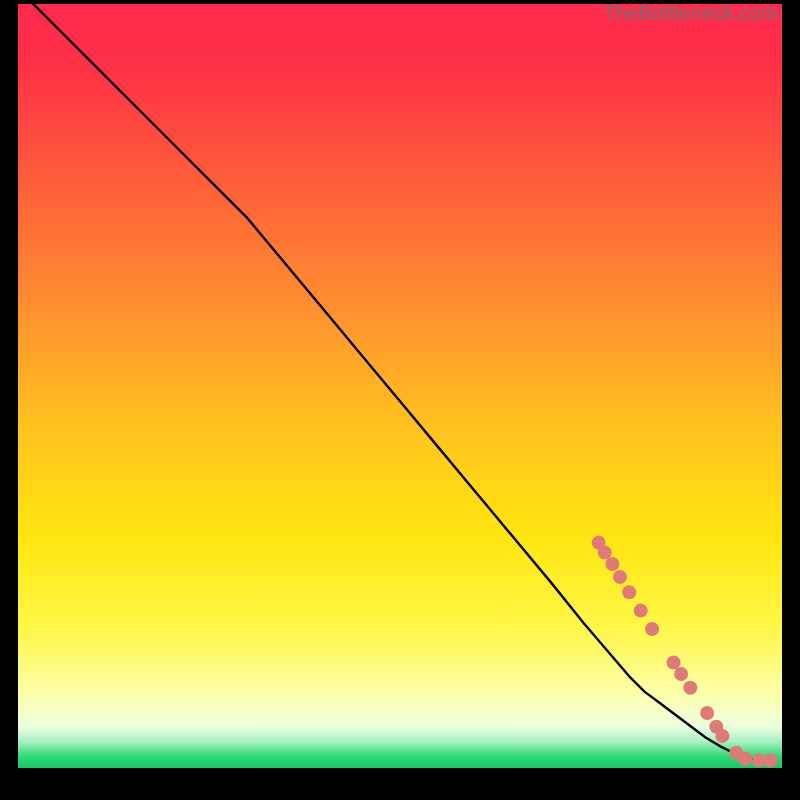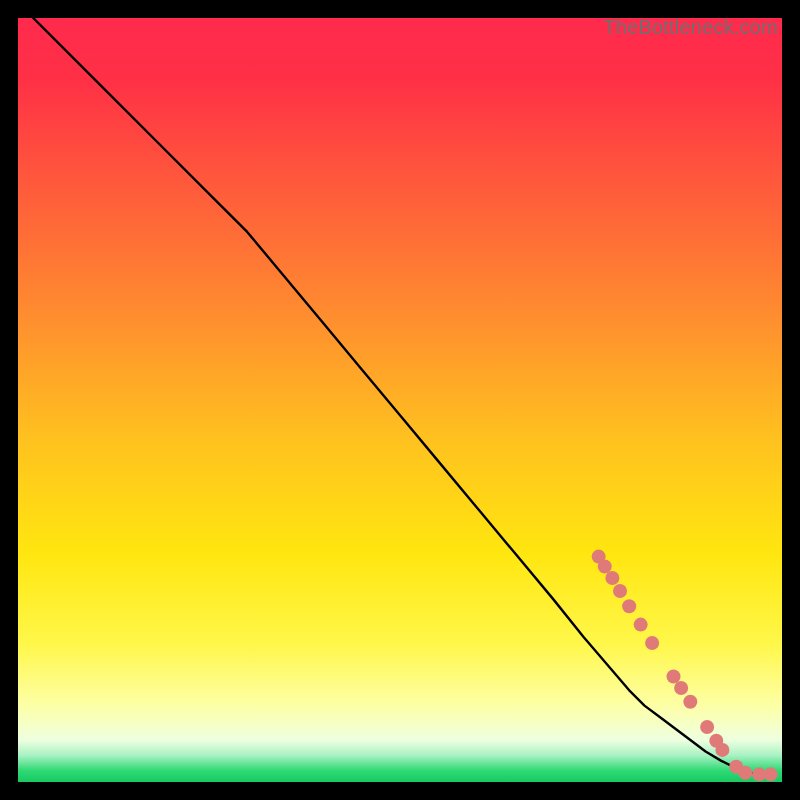--- a/index.html
+++ b/index.html
@@ -7,21 +7,21 @@
     padding: 0;
     width: 800px;
     height: 800px;
     background: #000;
     overflow: hidden;
     font-family: Arial, Helvetica, sans-serif;
   }
   .frame {
     position: absolute;
     left: 18px;
-    top: 18px;
+    top: 4px;
     width: 764px;
     height: 660px;
     background: #e5e5e5;
   }
   .plot-area {
     position: absolute;
     left: 0;
     top: 0;
     width: 764px;
     height: 764px;

